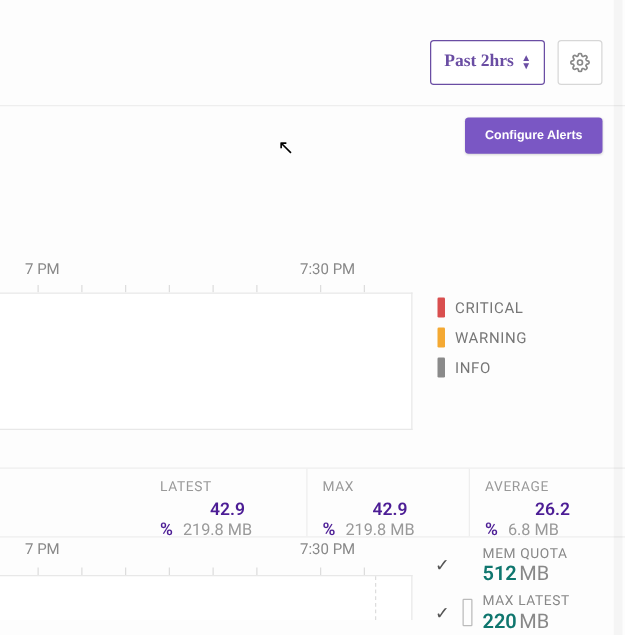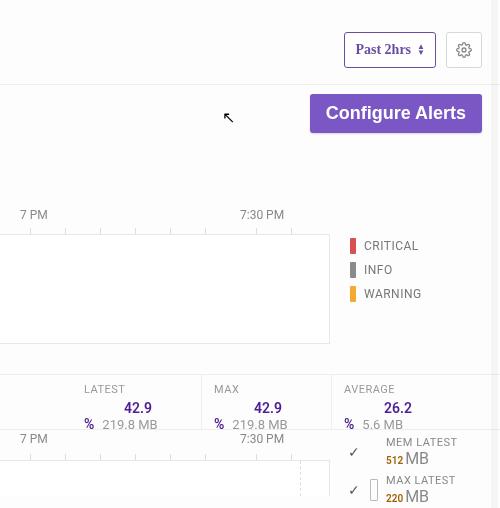--- a/index.html
+++ b/index.html
@@ -5,21 +5,21 @@
   html,body{margin:0;padding:0;font-family:-apple-system,BlinkMacSystemFont,"Segoe UI",Roboto,Helvetica,Arial,sans-serif;background:#fdfdfd;color:#333;}
   *{box-sizing:border-box;}
   .wrap{width:500px;height:508px;position:relative;overflow:hidden;}
   
   .top-controls{position:absolute;top:32px;right:18px;display:flex;gap:10px;}
   .time-select{display:flex;align-items:center;gap:6px;border:1px solid #6a4da3;border-radius:3px;padding:6px 10px;color:#6a4da3;font-weight:600;font-size:14px;background:#fff;font-family:Liberation Serif, serif;}
   .chev{display:flex;flex-direction:column;line-height:6px;font-size:8px;color:#6a4da3;}
   .gear-btn{width:36px;height:36px;border:1px solid #d7d7d7;border-radius:3px;display:flex;align-items:center;justify-content:center;background:#fff;}
   .gear-btn svg{width:16px;height:16px;stroke:#888;fill:none;stroke-width:2;}
   
-  .alert-btn{position:absolute;top:94px;right:18px;background:#7a57c4;color:#fff;border:none;border-radius:3px;padding:9px 16px;font-weight:600;font-size:18px;box-shadow:0 1px 2px rgba(0,0,0,0.15);}
+  .alert-btn{position:absolute;top:94px;right:18px;background:#7a57c4;color:#fff;border:none;border-radius:3px;padding:9px 16px;font-weight:600;font-size:10px;box-shadow:0 1px 2px rgba(0,0,0,0.15);}
   
   .hdiv{position:absolute;left:0;right:0;border-top:1px solid #eee;}
   .hdiv.one{top:84px;}
   
   .cursor{position:absolute;top:108px;left:222px;font-size:16px;color:#000;}
   
   .chart-area{position:absolute;left:0;right:12px;}
   .chart-area.top{top:208px;height:160px;}
   .axis-labels{position:absolute;top:0;left:0;right:0;font-size:12px;color:#888;}
   .axis-labels .lbl{position:absolute;top:0;}
@@ -27,38 +27,38 @@
   .ticks .tick{position:absolute;top:0;width:1px;height:6px;background:#ddd;}
   .plot{position:absolute;top:26px;left:0;width:330px;height:110px;border:1px solid #e8e8e8;border-left:none;background:#fff;}
   
   .legend{position:absolute;top:30px;left:350px;font-size:12px;color:#777;letter-spacing:.5px;}
   .legend .row{display:flex;align-items:center;gap:8px;margin-bottom:8px;}
   .legend .sw{width:6px;height:16px;border-radius:1px;}
   .sw.crit{background:#d94f4f;}
   .sw.warn{background:#f4a933;}
   .sw.info{background:#8a8a8a;}
   
-  .stats{position:absolute;top:374px;left:0;right:0;height:56px;border-top:1px solid #eee;border-bottom:1px solid #eee;display:flex;padding-left:72px;}
+  .stats{position:absolute;top:374px;left:0;right:0;height:56px;border-top:1px solid #eee;border-bottom:1px solid #eee;display:flex;padding-left:116px;}
   .stats .col{flex:0 0 130px;border-right:1px solid #eee;padding:8px 12px;}
   .stats .col:last-child{border-right:none;}
   .stats .hdr{font-size:11px;color:#999;letter-spacing:.5px;margin-bottom:4px;}
   .stats .val{font-size:14px;color:#555;}
   .stats .val .pct{font-weight:600;color:#4c1d95;margin-left:40px;}
   .stats .val .mb{color:#999;margin-left:8px;font-size:13px;}
   
   .chart-area.bot{top:432px;height:80px;}
   .chart-area.bot .plot{height:36px;top:28px;border-bottom:none;}
   
   .mem-legend{position:absolute;top:436px;left:348px;font-size:11px;color:#888;}
   .mem-legend .row{display:flex;align-items:center;gap:8px;margin-bottom:6px;}
   .mem-legend .check{color:#555;font-size:14px;width:14px;}
   .mem-legend .bar{width:8px;height:22px;border:1px solid #bbb;border-radius:1px;display:inline-block;}
   .mem-legend .bar.hidden{visibility:hidden;}
   .mem-legend .label{letter-spacing:.5px;}
-  .mem-legend .value{font-size:10px;color:#a16207;font-weight:600;}
+  .mem-legend .value{font-size:16px;color:#0f766e;font-weight:600;}
   .mem-legend .unit{font-weight:400;color:#888;font-size:16px;margin-left:2px;}
   
   .scroll-hint{position:absolute;right:2px;top:0;bottom:0;width:7px;background:rgba(0,0,0,0.03);}
   .vline{position:absolute;top:0;bottom:0;width:1px;border-left:1px dashed #ddd;}
 </style>
 </head>
 <body>
 <div class="wrap">
 
 <div class="top-controls">
@@ -98,42 +98,42 @@
         <div class="tick" style="left:256px"></div>
         <div class="tick" style="left:291px"></div>
   </div>
   <div class="plot"></div>
   <div class="legend">
     <div class="row">
           <span class="sw crit"></span>
           <span>CRITICAL</span>
         </div>
     <div class="row">
+          <span class="sw warn"></span>
+          <span>WARNING</span>
+        </div>
+    <div class="row">
           <span class="sw info"></span>
           <span>INFO</span>
-        </div>
-    <div class="row">
-          <span class="sw warn"></span>
-          <span>WARNING</span>
         </div>
   </div>
 </div>
 
 <div class="stats">
   <div class="col">
     <div class="hdr">LATEST</div>
     <div class="val"><span class="pct">42.9 %</span><span class="mb">219.8 MB</span></div>
   </div>
   <div class="col">
     <div class="hdr">MAX</div>
     <div class="val"><span class="pct">42.9 %</span><span class="mb">219.8 MB</span></div>
   </div>
   <div class="col">
     <div class="hdr">AVERAGE</div>
-    <div class="val"><span class="pct">26.2 %</span><span class="mb">5.6 MB</span></div>
+    <div class="val"><span class="pct">26.2 %</span><span class="mb">6.8 MB</span></div>
   </div>
 </div>
 
 <div class="chart-area bot">
   <div class="axis-labels">
     <span class="lbl" style="left:20px">7 PM</span>
     <span class="lbl" style="left:240px">7:30 PM</span>
   </div>
   <div class="ticks" style="top:22px">
     <div class="tick" style="left:30px"></div>
@@ -148,21 +148,21 @@
   <div class="plot">
     <div class="vline" style="left:300px"></div>
   </div>
 </div>
 
 <div class="mem-legend">
   <div class="row">
     <span class="check">✓</span>
     <span class="bar hidden"></span>
     <span>
-      <div class="label">MEM LATEST</div>
+      <div class="label">MEM QUOTA</div>
       <span class="value">512</span><span class="unit">MB</span>
     </span>
   </div>
   <div class="row">
     <span class="check">✓</span>
     <span class="bar"></span>
     <span>
       <div class="label">MAX LATEST</div>
       <span class="value">220</span><span class="unit">MB</span>
     </span>

